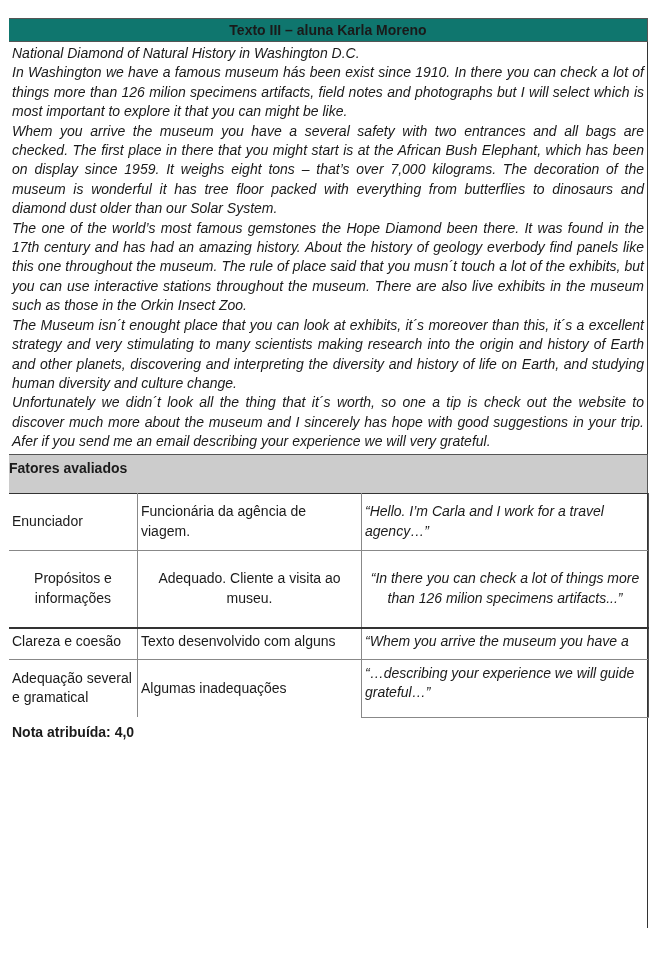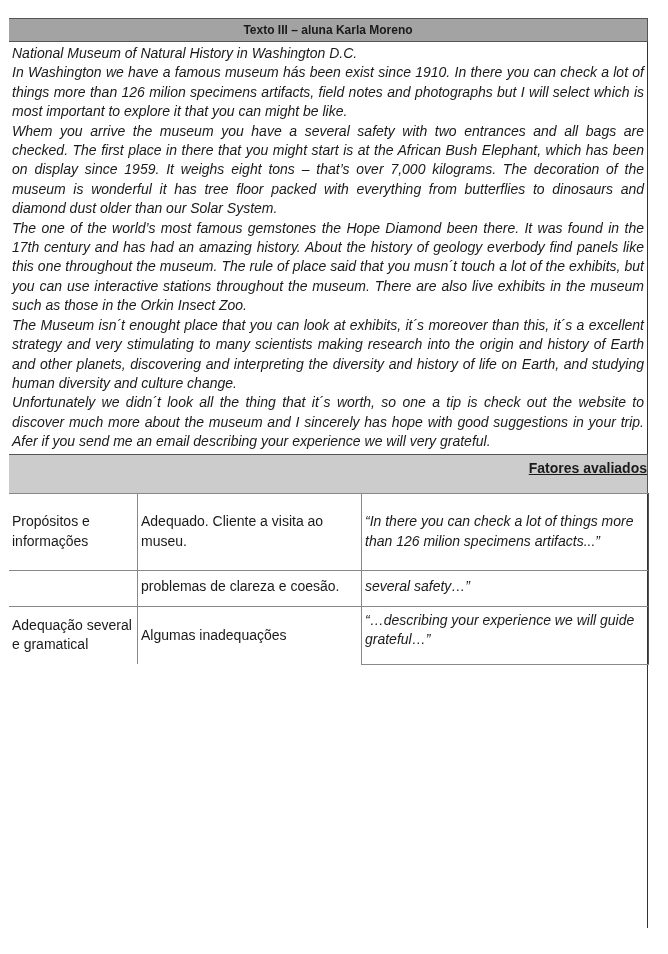--- a/index.html
+++ b/index.html
@@ -1,73 +1,79 @@
 <!DOCTYPE html>
 <html><head>
 <meta charset="utf-8">
 <style>
   html, body { margin: 0; padding: 0; background: #ffffff; }
   body { width: 668px; height: 954px; position: relative; overflow: hidden;
          font-family: "Liberation Sans", sans-serif; color: #1a1a1a; }
   .doc { position: absolute; left: 9px; top: 18px; width: 639px; }
-  .title-bar { height: 22px; background: #a3a3a3; border-top: 1px solid #555; border-bottom: 1px solid #555;
-               border-right: 1px solid #555; text-align: center; font-weight: bold; font-size: 12px; line-height: 22px; }
+  .title-bar { height: 22px; background: #0f766e; border-top: 1px solid #555; border-bottom: 1px solid #555;
+               border-right: 1px solid #555; text-align: center; font-weight: bold; font-size: 14px; line-height: 22px; }
   .essay { border-right: 1px solid #333; padding: 2px 3px 2px 3px; font-style: italic; font-size: 14px;
            line-height: 19.4px; text-align: justify; }
   .essay p { margin: 0; }
   .factors-bar { height: 38px; background: #cccccc; border-top: 1px solid #555; border-right: 1px solid #555;
-                 text-align: right; font-weight: bold; font-size: 14px; line-height: 26px; text-decoration: underline; }
+                 text-align: left; font-weight: bold; font-size: 14px; line-height: 26px; }
   table { border-collapse: collapse; width: 640px; font-size: 14px; table-layout: fixed; }
   td { vertical-align: middle; padding: 3px 3px; line-height: 19.5px; border-top: 1px solid #888; }
   td.c1 { width: 122px; border-right: 1px solid #888; }
   td.c2 { width: 217px; border-right: 1px solid #888; }
   td.c3 { font-style: italic; border-right: 1px solid #555; }
   tr.first td { border-top: 1px solid #333; }
   tr.r-enun td { height: 50px; }
   tr.r-inter td { height: 50px; }
-  tr.r-prop td { height: 70px; }
+  tr.r-prop td { height: 70px; text-align: center; }
   tr.r-clar td { height: 24px; border-top: 2px solid #333; vertical-align: top; padding-top: 3px;}
   tr.r-clar2 td { height: 26px; border-top: 1px solid #888; vertical-align: top; padding-top: 6px;}
   tr.r-adeq td { height: 50px; }
   tr.r-adeq td.c3 { border-bottom: 1px solid #888; vertical-align: top; padding-top: 4px; }
   .grade { margin-top: 6px; font-weight: bold; font-size: 14px; padding-left: 3px; }
   .right-rule { position: absolute; left: 647px; top: 18px; width: 1px; height: 910px; background: #333; }
 </style>
 </head>
 <body>
 
 <div class="right-rule"></div>
 
 <div class="doc">
   <div class="title-bar">Texto III – aluna Karla Moreno</div>
 
   <div class="essay">
-    <p>National Museum of Natural History in Washington D.C.</p>
+    <p>National Diamond of Natural History in Washington D.C.</p>
     <p>In Washington we have a famous museum hás been exist since 1910. In there you can check a lot of things more than 126 milion specimens artifacts, field notes and photographs but I will select which is most important to explore it that you can might be like.</p>
     <p>Whem you arrive the museum you have a several safety with two entrances and all bags are checked. The first place in there that you might start is at the African Bush Elephant, which has been on display since 1959. It weighs eight tons – that’s over 7,000 kilograms. The decoration of the museum is wonderful it has tree floor packed with everything from butterflies to dinosaurs and diamond dust older than our Solar System.</p>
     <p>The one of the world’s most famous gemstones the Hope Diamond been there. It was found in the 17th century and has had an amazing history. About the history of geology everbody find panels like this one throughout the museum. The rule of place said that you musn´t touch a lot of the exhibits, but you can use interactive stations throughout the museum. There are also live exhibits in the museum such as those in the Orkin Insect Zoo.</p>
     <p>The Museum isn´t enought place that you can look at exhibits, it´s moreover than this, it´s a excellent strategy and very stimulating to many scientists making research into the origin and history of Earth and other planets, discovering and interpreting the diversity and history of life on Earth, and studying human diversity and culture change.</p>
     <p>Unfortunately we didn´t look all the thing that it´s worth, so one a tip is check out the website to discover much more about the museum and I sincerely has hope with good suggestions in your trip. Afer if you send me an email describing your experience we will very grateful.</p>
   </div>
 
   <div class="factors-bar">Fatores avaliados</div>
 
   <table>
     <tbody>
+        <tr class="first r-enun">
+      <td class="c1">Enunciador</td>
+      <td class="c2">Funcionária da agência de viagem.</td>
+      <td class="c3">“Hello. I’m Carla and I work for a travel agency…”</td>
+    </tr>
     <tr class="r-prop">
       <td class="c1">Propósitos e informações</td>
       <td class="c2">Adequado. Cliente a visita ao museu.</td>
       <td class="c3">“In there you can check a lot of things more than 126 milion specimens artifacts...”</td>
     </tr>
-    <tr class="r-clar2">
-      <td class="c1"></td>
-      <td class="c2">problemas de clareza e coesão.</td>
-      <td class="c3">several safety…”</td>
+    <tr class="r-clar">
+      <td class="c1">Clareza e coesão</td>
+      <td class="c2">Texto desenvolvido com alguns</td>
+      <td class="c3">“Whem you arrive the museum you have a</td>
     </tr>
     <tr class="r-adeq">
       <td class="c1">Adequação several e gramatical</td>
       <td class="c2">Algumas inadequações</td>
       <td class="c3">“…describing your experience we will guide grateful…”</td>
     </tr>
   </tbody>
     </table>
 
+  <div class="grade">Nota atribuída: 4,0</div>
 </div>
 
 </body></html>

